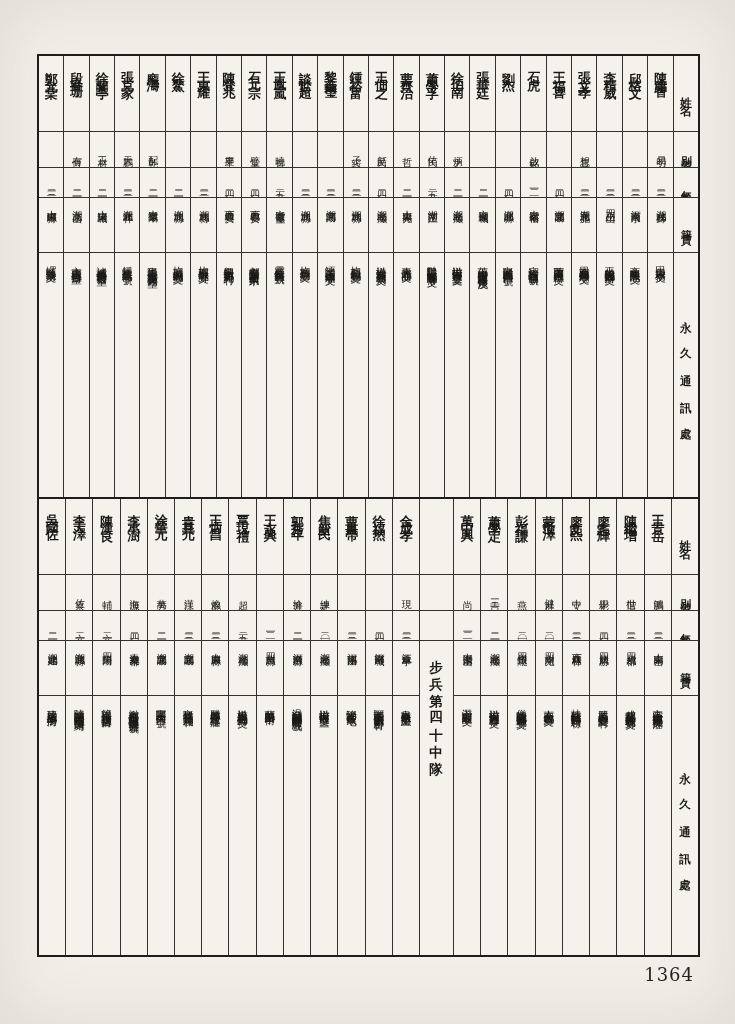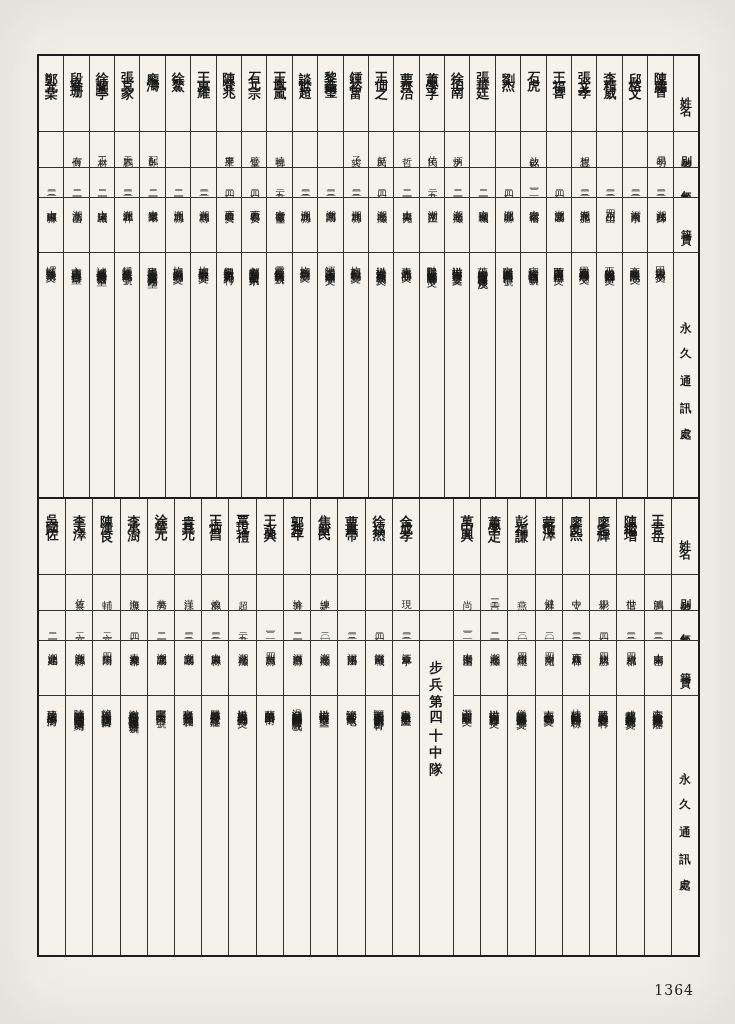--- a/index.html
+++ b/index.html
@@ -51,22 +51,22 @@
   .hl-age     { font-size: 11px;   letter-spacing: 2px; }
   .hl-origin  { font-size: 11px;   letter-spacing: 5px; }
   .hl-address { font-size: 11.5px; letter-spacing: 27px; padding-top: 10px; }
 
   .unit-col { flex: 1.25 1 0; }
   .unit-label-cell {
     font-size: 13.5px; font-weight: bold; letter-spacing: 17px;
     justify-content: flex-start; padding-top: 8px;
   }
   .page-number {
-    position: absolute; right: 41px; bottom: 26px;
-    font-family: "DejaVu Serif", serif; font-size: 14px; color: #24221f;
+    position: absolute; right: 41px; bottom: 39px;
+    font-family: "DejaVu Serif", serif; font-size: 18px; color: #24221f;
     letter-spacing: 1px;
   }
 </style>
 </head>
 <body>
 
 <div class="page">
 
   <div class="roster">
 

